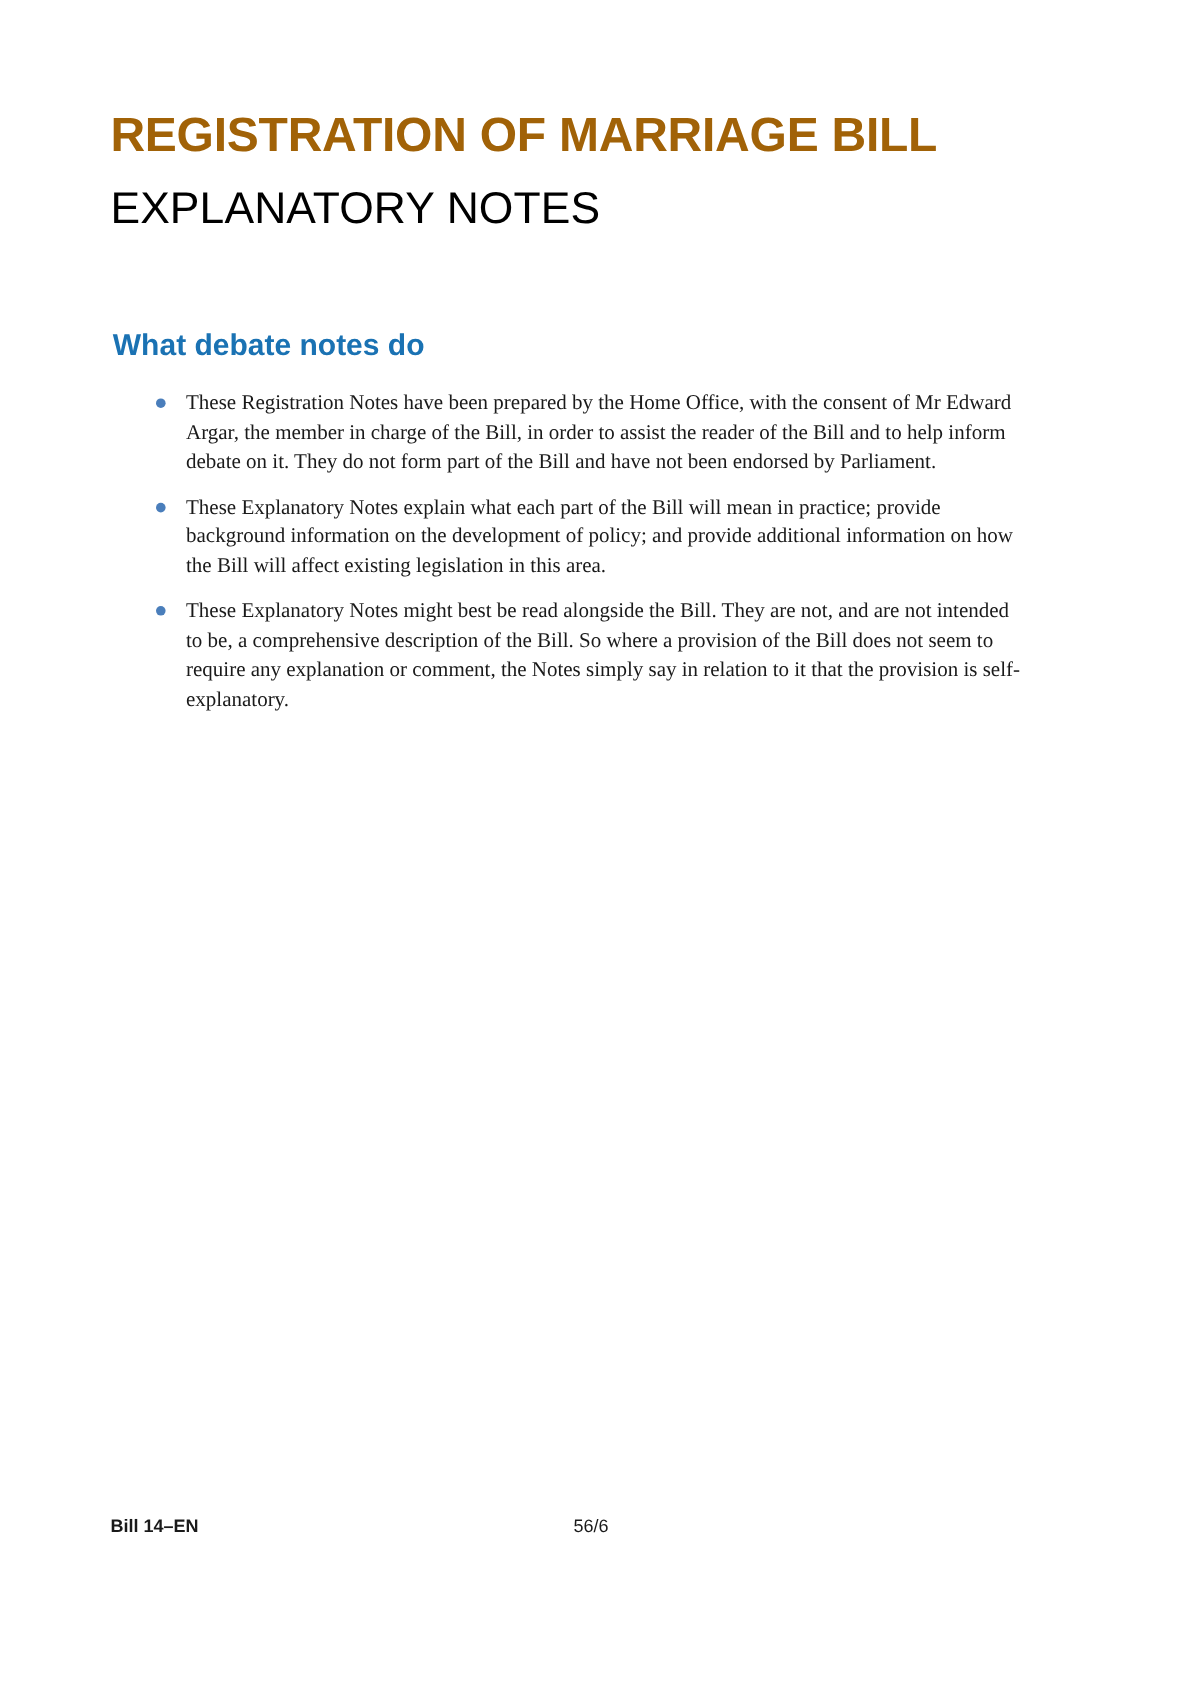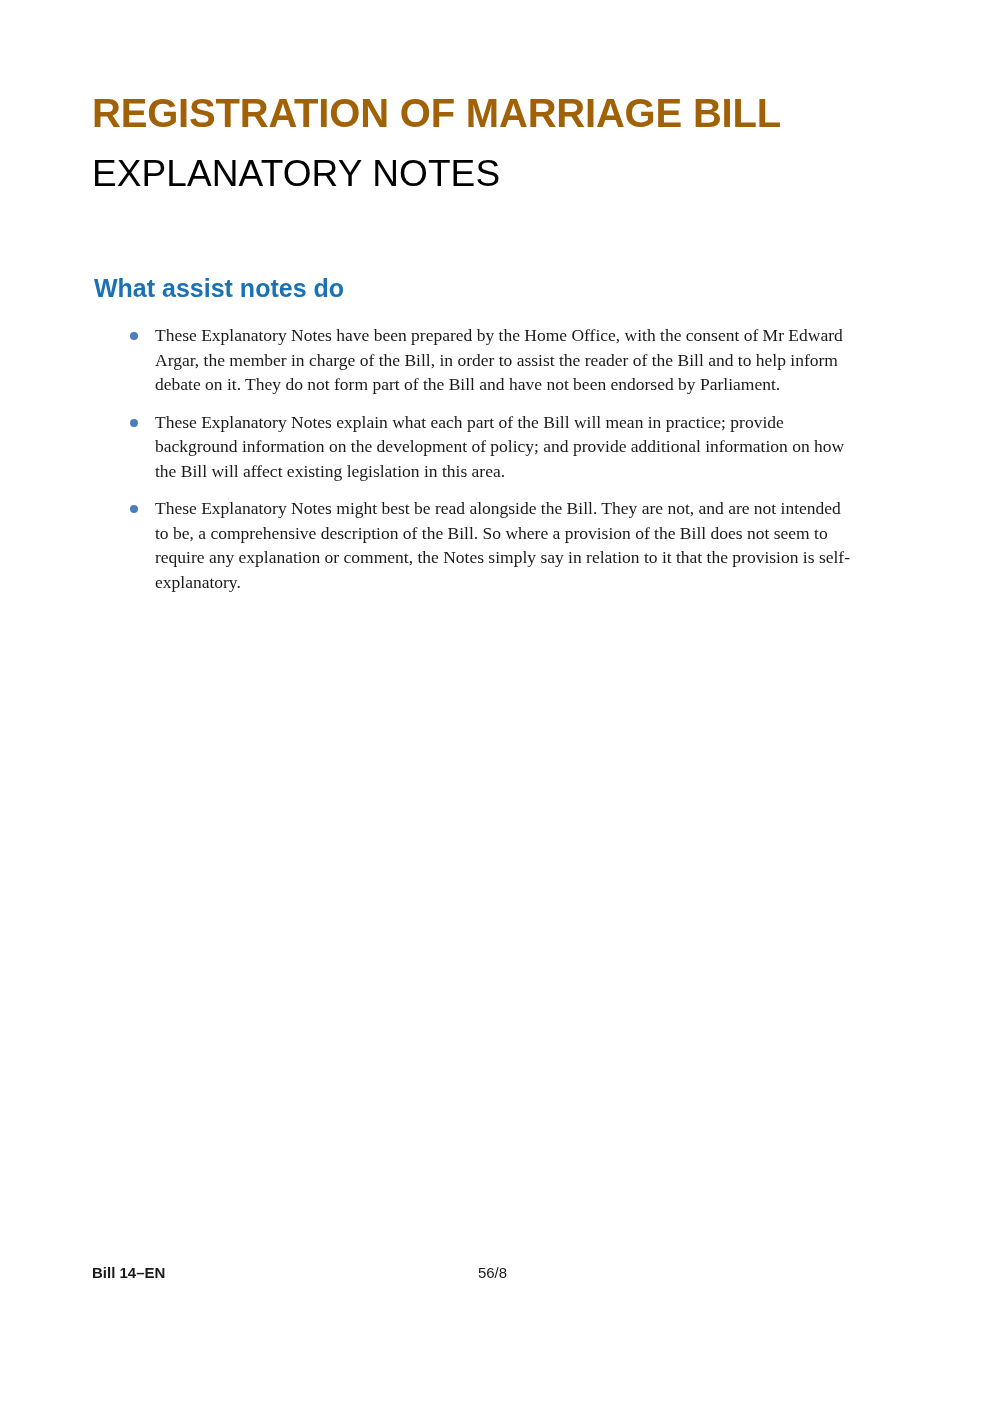--- a/index.html
+++ b/index.html
@@ -137,38 +137,38 @@
 <body>
 
 <div class="page">
 
   <div class="content">
 
     <h1 class="doc-title">REGISTRATION OF MARRIAGE BILL</h1>
 
     <h2 class="doc-subtitle">EXPLANATORY NOTES</h2>
 
-    <h3 class="section-heading">What assist notes do</h3>
+    <h3 class="section-heading">What debate notes do</h3>
 
 
     <ul class="bullet-list">
       <li class="bullet-item">
         <span class="bullet-dot"></span>
-        <span>These Explanatory Notes have been prepared by the Home Office, with the consent of Mr Edward Argar, the member in charge of the Bill, in order to assist the reader of the Bill and to help inform debate on it. They do not form part of the Bill and have not been endorsed by Parliament.</span>
+        <span>These Registration Notes have been prepared by the Home Office, with the consent of Mr Edward Argar, the member in charge of the Bill, in order to assist the reader of the Bill and to help inform debate on it. They do not form part of the Bill and have not been endorsed by Parliament.</span>
       </li>
       <li class="bullet-item">
         <span class="bullet-dot"></span>
         <span>These Explanatory Notes explain what each part of the Bill will mean in practice; provide background information on the development of policy; and provide additional information on how the Bill will affect existing legislation in this area.</span>
       </li>
       <li class="bullet-item">
         <span class="bullet-dot"></span>
         <span>These Explanatory Notes might best be read alongside the Bill. They are not, and are not intended to be, a comprehensive description of the Bill. So where a provision of the Bill does not seem to require any explanation or comment, the Notes simply say in relation to it that the provision is self-explanatory.</span>
       </li>
     </ul>
 
   </div>
 
   <div class="footer">
     <span class="footer-left">Bill 14–EN</span>
-    <span class="footer-center">56/8</span>
+    <span class="footer-center">56/6</span>
   </div>
 
 </div>
 
 </body></html>

